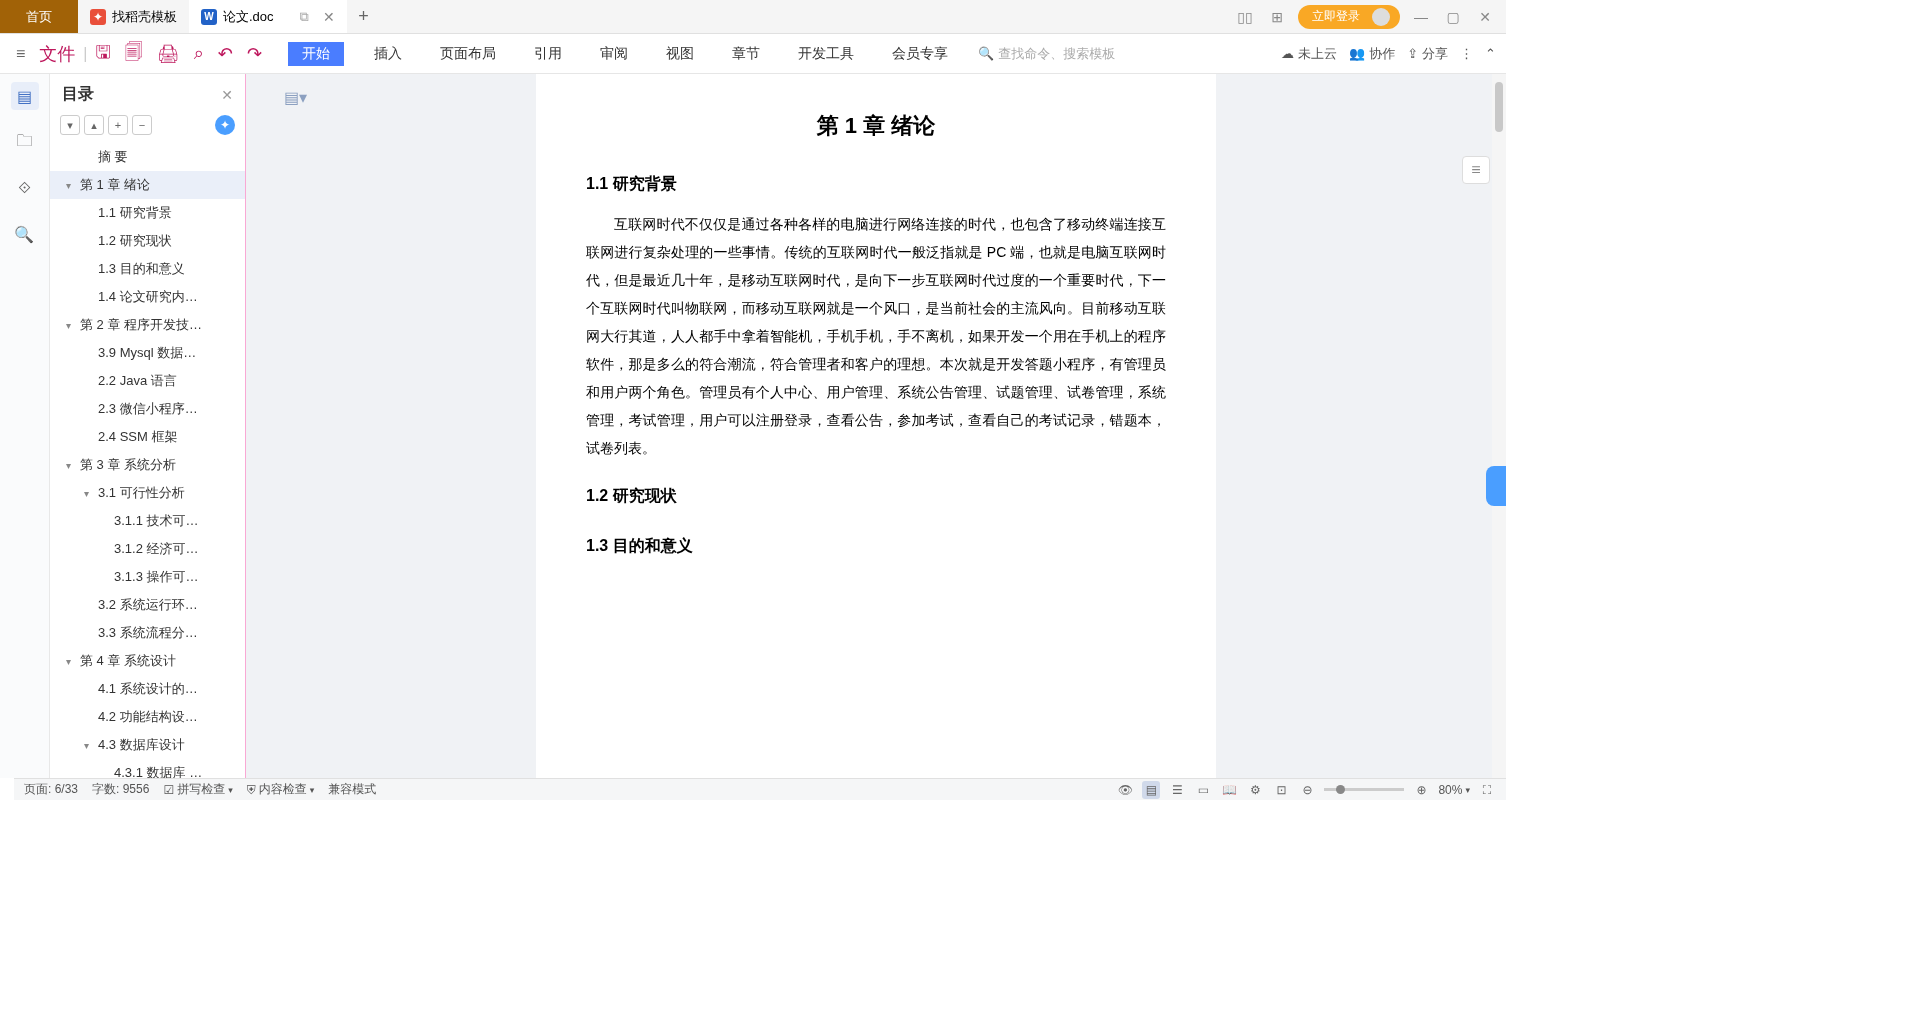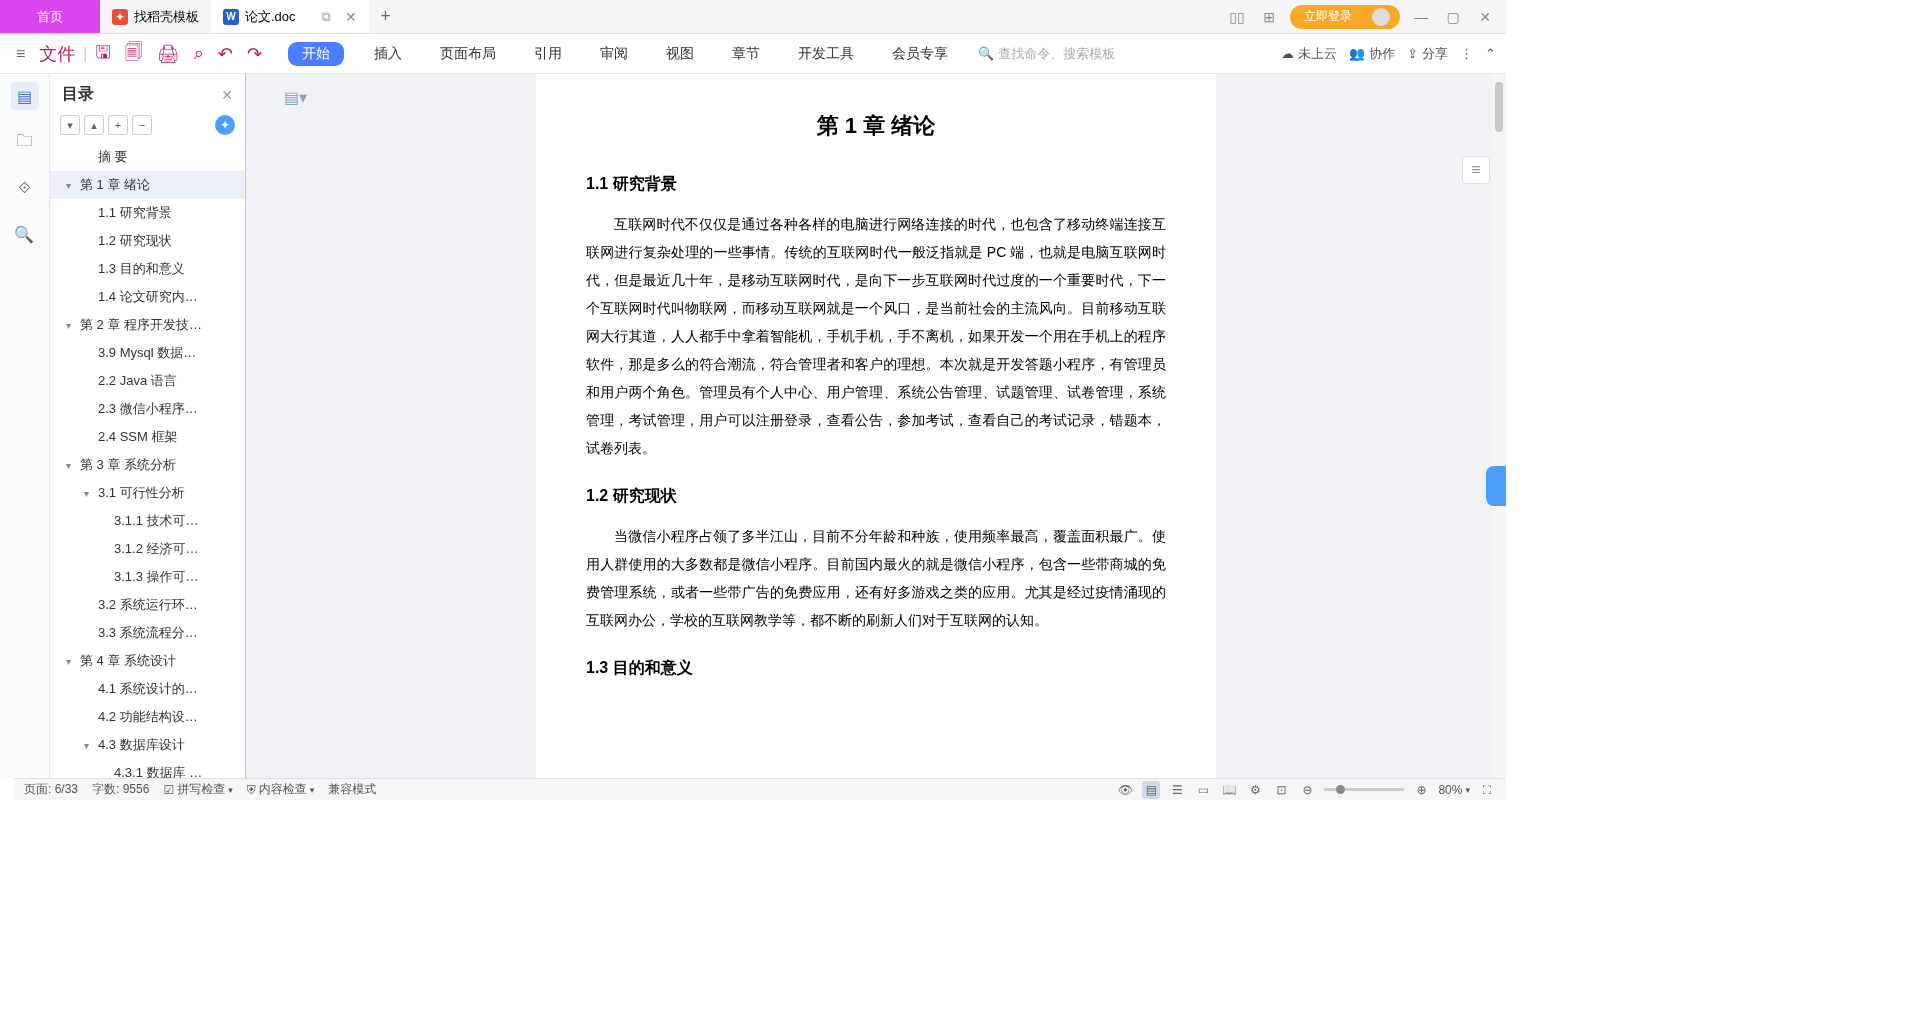--- a/index.html
+++ b/index.html
@@ -1,36 +1,36 @@
 <!DOCTYPE html>
 <html><head>
 <meta charset="utf-8">
 <style>
 *{margin:0;padding:0;box-sizing:border-box;font-family:"Microsoft YaHei",Arial,sans-serif}
 body{background:#fff;width:1506px;height:800px;overflow:hidden;position:relative}
 .titlebar{height:34px;background:#f5f5f5;display:flex;align-items:stretch;border-bottom:1px solid #e0e0e0}
 .tab{display:flex;align-items:center;padding:0 12px;font-size:13px;gap:6px;cursor:pointer;position:relative}
-.tab.home{background:#d946ef;color:#fff;width:100px;justify-content:center}
+.tab.home{background:#a16207;color:#fff;width:78px;justify-content:center}
 .tab.active{background:#fff}
 .tab-icon{width:16px;height:16px;display:inline-flex;align-items:center;justify-content:center;font-size:12px}
 .icon-red{background:#e94f3a;color:#fff;border-radius:3px;width:16px;height:16px}
 .icon-blue{background:#2262c7;color:#fff;border-radius:3px;width:16px;height:16px;font-size:10px;font-weight:bold}
 .tab-close{color:#888;font-size:14px;margin-left:8px}
 .tab-ext{color:#aaa;font-size:13px;margin-left:20px}
 .newtab{width:34px;display:flex;align-items:center;justify-content:center;color:#666;font-size:18px;cursor:pointer}
 .titlebar-right{margin-left:auto;display:flex;align-items:center;gap:10px;padding-right:10px}
 .tb-btn{width:22px;height:22px;display:flex;align-items:center;justify-content:center;color:#888;cursor:pointer;font-size:14px}
-.login-btn{background:#f9a825;color:#fff;border-radius:14px;padding:3px 10px 3px 14px;font-size:12px;display:flex;align-items:center;gap:20px}
+.login-btn{background:#f9a825;color:#fff;border-radius:14px;padding:3px 10px 3px 14px;font-size:12px;display:flex;align-items:center;gap:12px}
 .avatar{width:18px;height:18px;background:#ddd;border-radius:50%}
 .toolbar{height:40px;background:#fff;border-bottom:1px solid #e6e6e6;display:flex;align-items:center;padding:0 10px;gap:2px}
 .tool-btn{padding:4px 6px;color:#be185d;cursor:pointer;display:flex;align-items:center;font-size:18px;border-radius:3px}
 .hamburger{font-size:16px;color:#666}
 .menu-tabs{display:flex;gap:22px;margin-left:18px;font-size:14px;color:#333}
 .menu-tab{cursor:pointer;padding:3px 8px}
-.menu-tab.active{background:#4a7dff;color:#fff;border-radius:9px;padding:3px 14px}
+.menu-tab.active{background:#4a7dff;color:#fff;border-radius:0;padding:3px 14px}
 .search-box{margin-left:20px;color:#aaa;font-size:13px;display:flex;align-items:center;gap:4px}
 .toolbar-right{margin-left:auto;display:flex;align-items:center;gap:12px;font-size:13px;color:#555}
 .tr-item{display:flex;align-items:center;gap:4px;cursor:pointer}
 .main{display:flex;height:calc(100% - 96px)}
 .left-rail{width:50px;background:#fafbfc;border-right:1px solid #e8e8e8;display:flex;flex-direction:column;align-items:center;padding-top:8px;gap:18px}
 .rail-btn{width:28px;height:28px;display:flex;align-items:center;justify-content:center;color:#666;cursor:pointer;border-radius:4px}
 .rail-btn.active{background:#e8eef9;color:#4472c4}
 .outline-panel{width:196px;background:#fff;border-right:1px solid #f9a8d4;display:flex;flex-direction:column}
 .outline-header{padding:10px 12px 6px;display:flex;align-items:center;justify-content:space-between}
 .outline-title{font-size:16px;font-weight:bold;color:#333}
@@ -251,21 +251,20 @@
         </div>
       </div>
   </div>
   <div class="document-area">
     <span class="doc-float left">▤▾</span>
     <div class="page">
       <h1>第 1 章  绪论</h1>
       <h2>1.1  研究背景</h2>
       <p>互联网时代不仅仅是通过各种各样的电脑进行网络连接的时代，也包含了移动终端连接互联网进行复杂处理的一些事情。传统的互联网时代一般泛指就是 PC 端，也就是电脑互联网时代，但是最近几十年，是移动互联网时代，是向下一步互联网时代过度的一个重要时代，下一个互联网时代叫物联网，而移动互联网就是一个风口，是当前社会的主流风向。目前移动互联网大行其道，人人都手中拿着智能机，手机手机，手不离机，如果开发一个用在手机上的程序软件，那是多么的符合潮流，符合管理者和客户的理想。本次就是开发答题小程序，有管理员和用户两个角色。管理员有个人中心、用户管理、系统公告管理、试题管理、试卷管理，系统管理，考试管理，用户可以注册登录，查看公告，参加考试，查看自己的考试记录，错题本，试卷列表。</p>
       <h2>1.2  研究现状</h2>
-      <p>当微信小程序占领了多半江山，目前不分年龄和种族，使用频率最高，覆盖面积最广。使用人群使用的大多数都是微信小程序。目前国内最火的就是微信小程序，包含一些带商城的免费管理系统，或者一些带广告的免费应用，还有好多游戏之类的应用。尤其是经过疫情涌现的互联网办公，学校的互联网教学等，都不断的刷新人们对于互联网的认知。</p>
       <h2>1.3  目的和意义</h2>
     </div>
     <div class="right-panel">≡</div>
   </div>
 </div>
 
 <div class="vscroll">
     <div class="vscroll-thumb"></div>
   </div>
 <div class="side-tab"></div>

